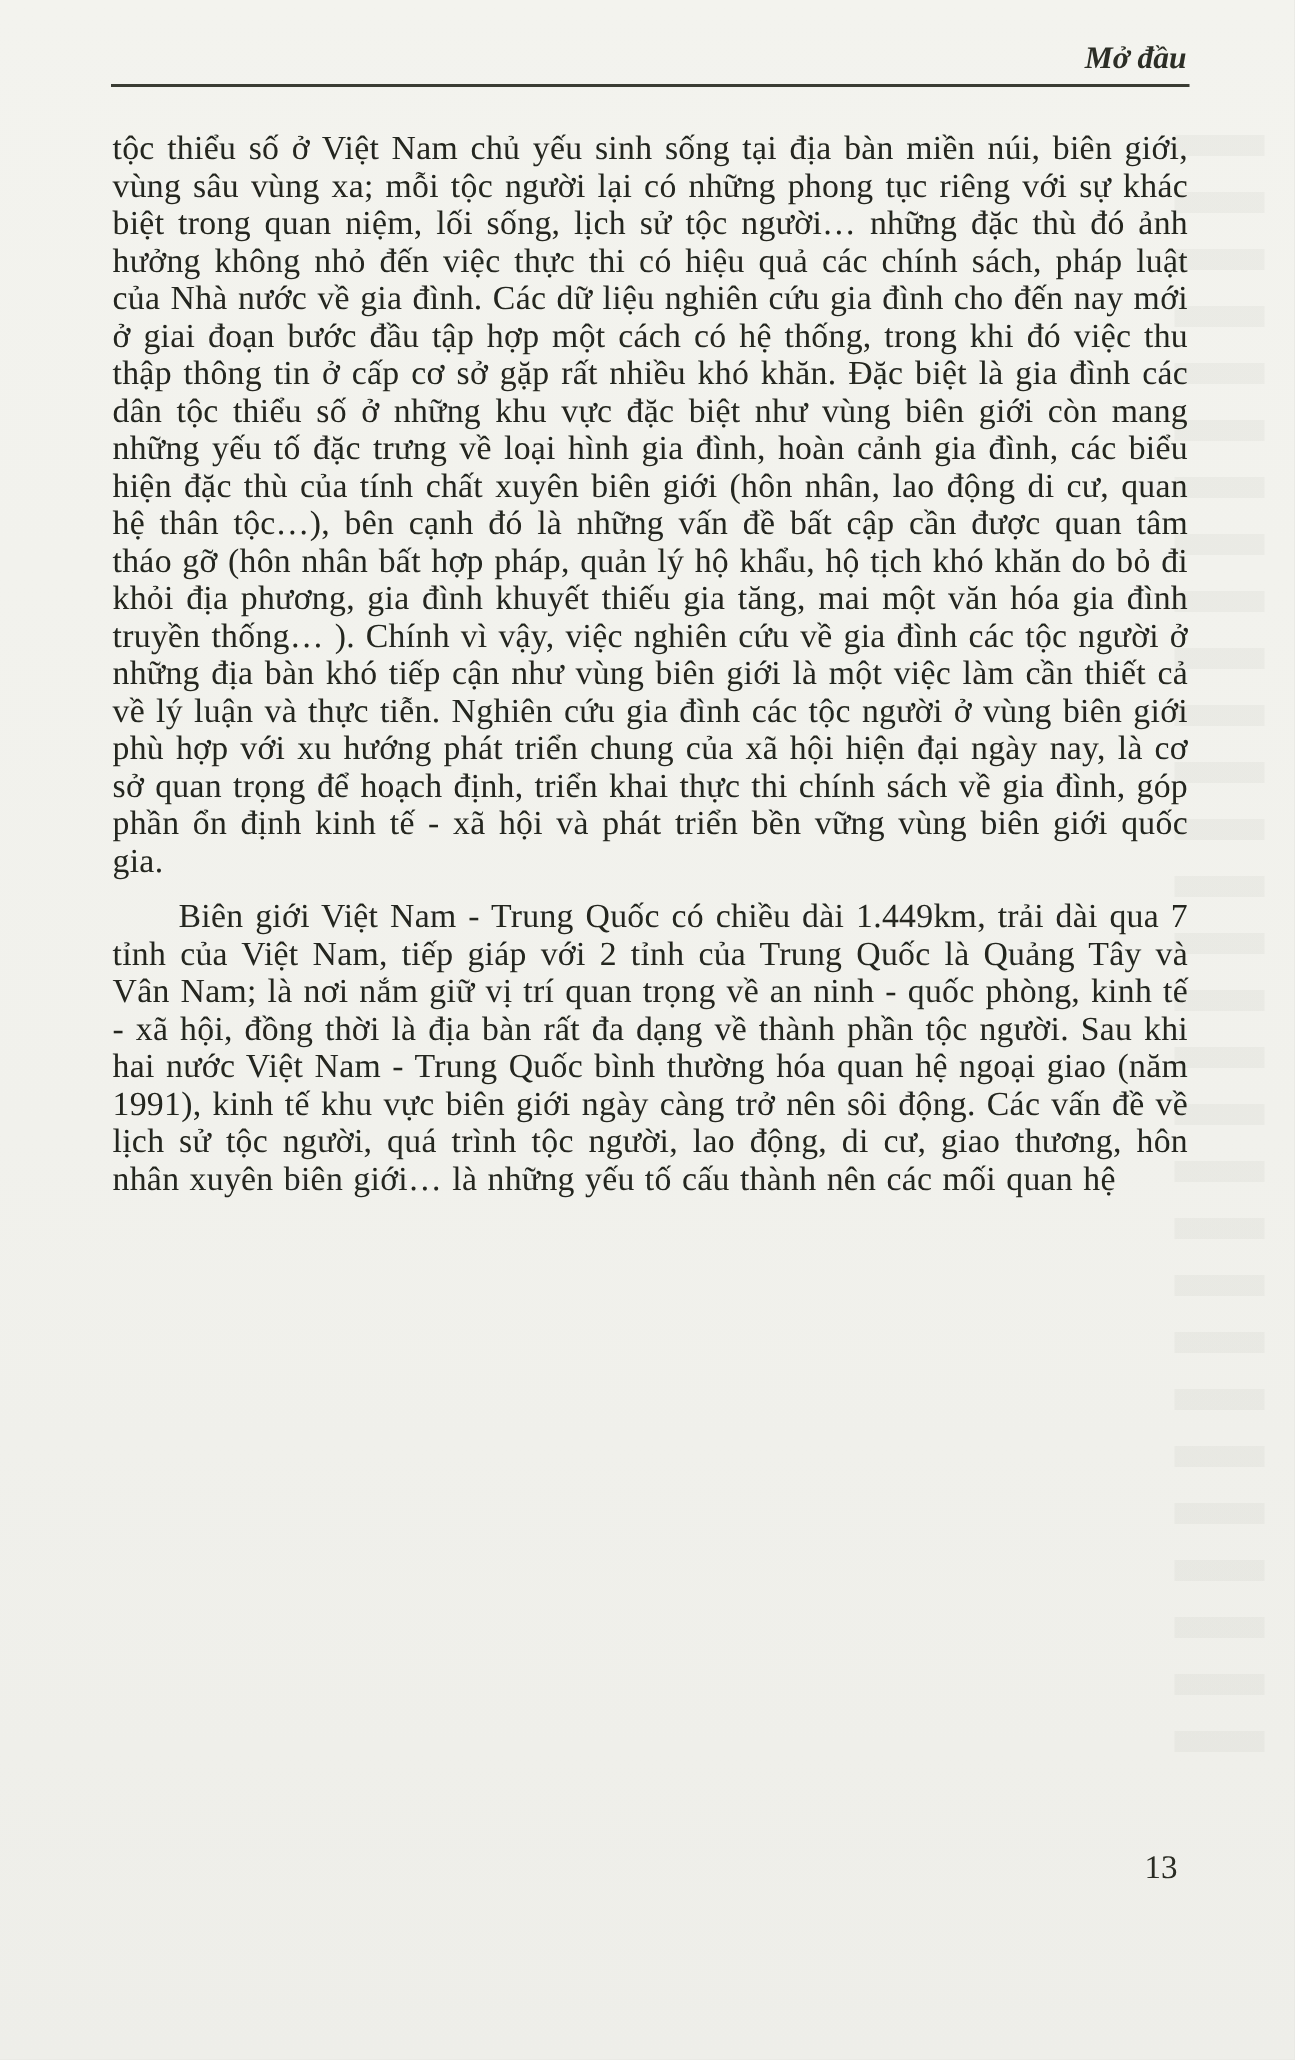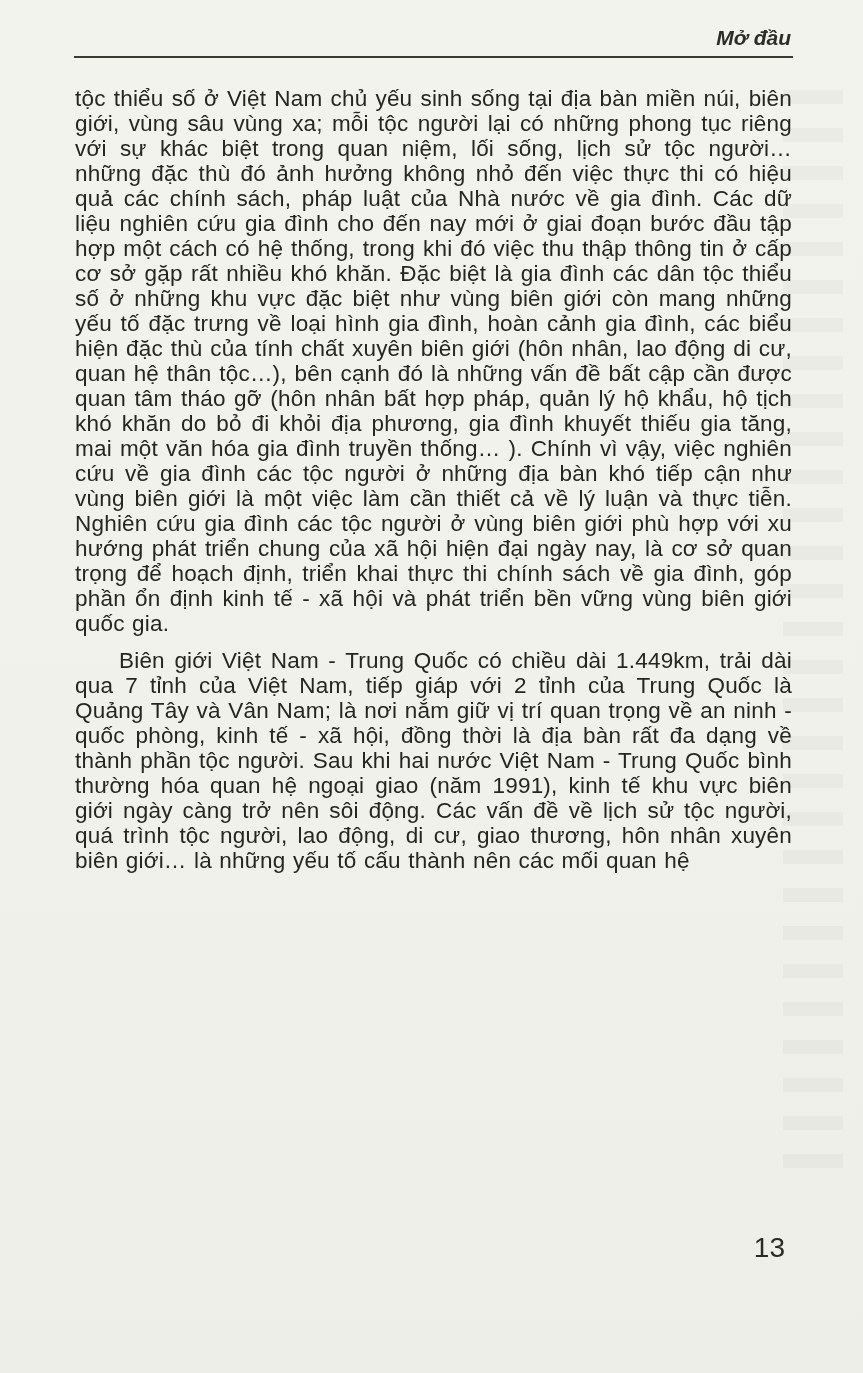--- a/index.html
+++ b/index.html
@@ -7,21 +7,21 @@
     padding: 0;
     background: #e9e9e4;
   }
   .page {
     position: relative;
     width: 863px;
     height: 1373px;
     margin: 0 auto;
     background: linear-gradient(180deg, #f3f3ee 0%, #f1f1ec 55%, #eeeee9 100%);
     box-sizing: border-box;
-    font-family: Liberation Sans, sans-serif;
+    font-family: Liberation Serif, serif;
     color: #24261f;
     overflow: hidden;
   }
   .running-head {
     position: absolute;
     top: 26px;
     left: 75px;
     right: 72px;
     text-align: right;
     font-style: italic;
@@ -56,21 +56,21 @@
     text-indent: 0;
   }
   .body-text p.indented {
     text-indent: 44px;
     margin-top: 12px;
   }
   .page-number {
     position: absolute;
     right: 78px;
     top: 1232px;
-    font-size: 28px;
+    font-size: 22px;
     color: #2a2c24;
   }
   
   .ghosting {
     position: absolute;
     top: 90px;
     right: 20px;
     width: 60px;
     height: 1100px;
     background: repeating-linear-gradient(

